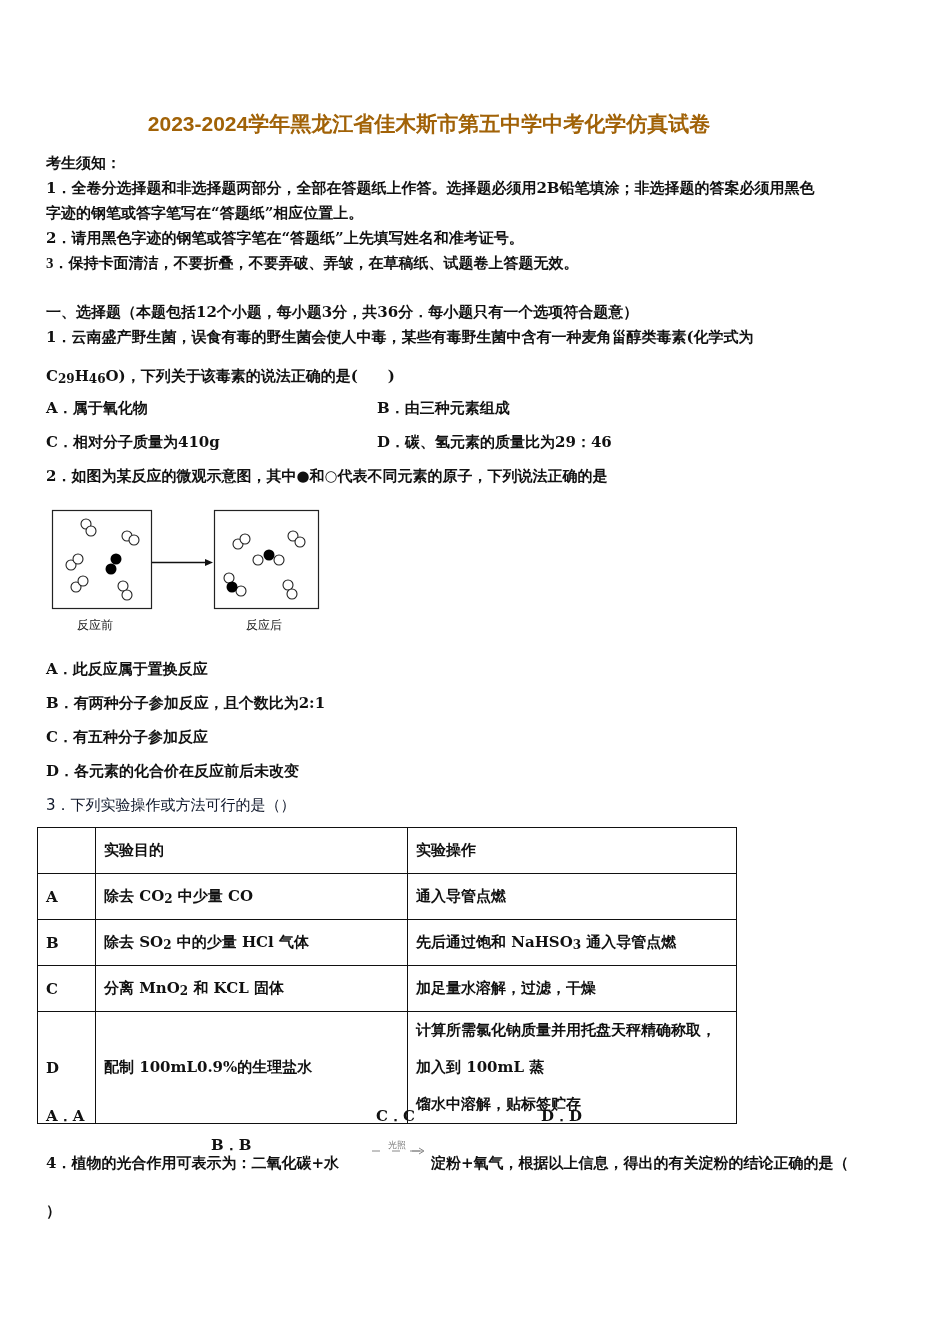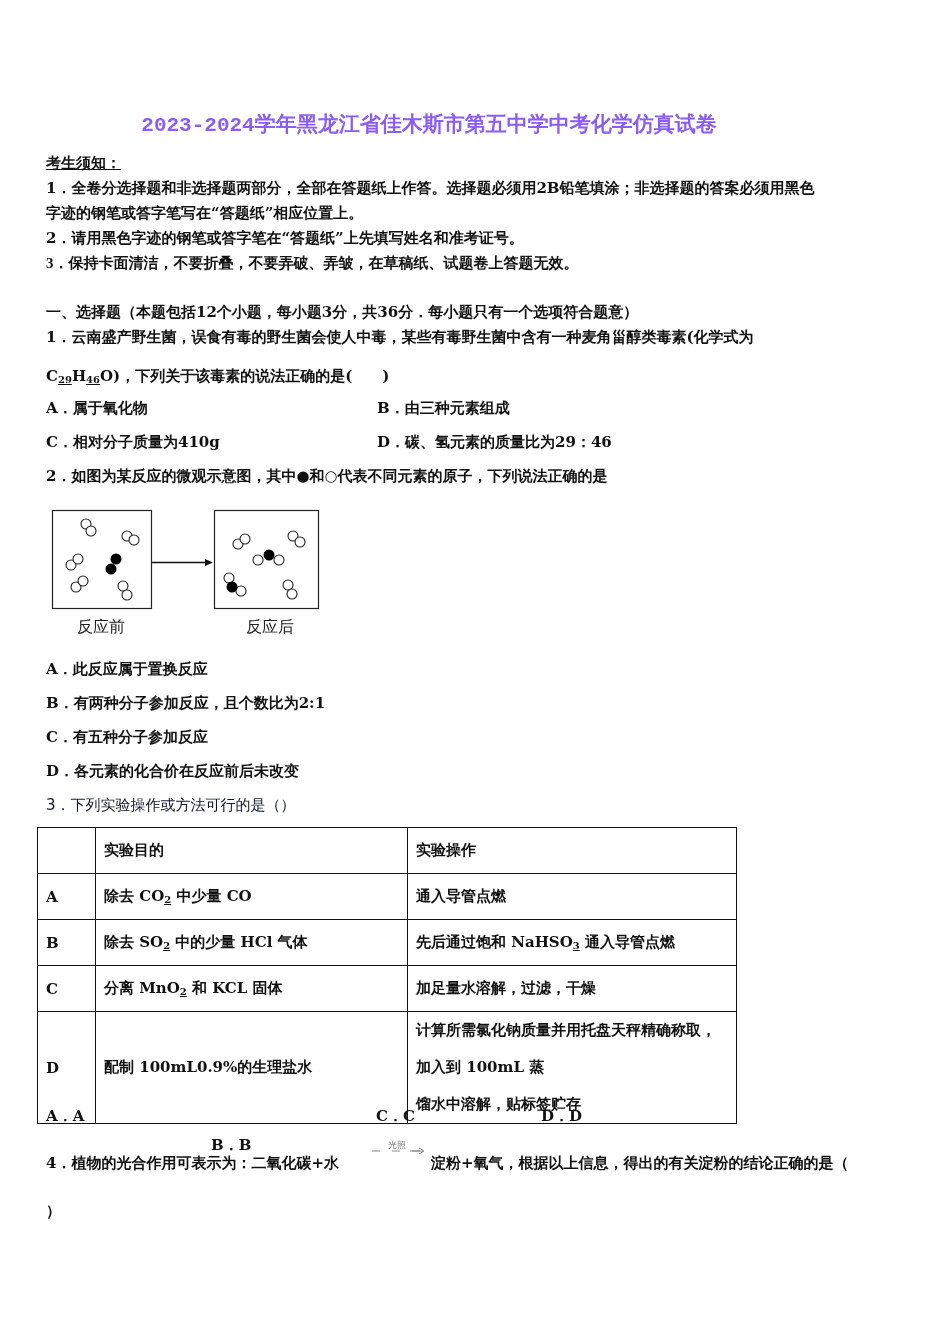--- a/index.html
+++ b/index.html
@@ -1,39 +1,39 @@
 <!DOCTYPE html>
 <html><head>
 <meta charset="utf-8">
 <style>
   html, body { margin:0; padding:0; background:#ffffff; }
   body { width:950px; height:1344px; position:relative; overflow:hidden;
          font-family:"DejaVu Serif","Liberation Serif",serif; color:#111; }
   .abs { position:absolute; white-space:nowrap; }
-  .title { left:0; width:858px; top:110px; text-align:center; font-family:Liberation Mono, monospace;
-           font-weight:bold; font-size:21px; letter-spacing:0px; color:#8b5cf6; }
+  .title { left:0; width:858px; top:110px; text-align:center; font-family:Liberation Sans, sans-serif;
+           font-weight:bold; font-size:21px; letter-spacing:0px; color:#a16207; }
   .txt { font-size:15px; font-weight:bold; color:#111; line-height:20px; }
   .light { font-weight:normal; color:#0f172a; font-family:"DejaVu Sans","Liberation Sans",sans-serif; }
-  sub { font-size:10px; vertical-align:-2px;text-decoration:underline; }
+  sub { font-size:12px; vertical-align:-2px; }
   table.exp { position:absolute; left:37px; top:827px; width:700px; border-collapse:collapse; font-size:15px; font-weight:bold; }
   table.exp td { border:1.5px solid #111; padding:0 8px; vertical-align:middle; }
   table.exp td.c0 { width:41px; }
   table.exp td.c1 { width:295px; }
   .row-std td { height:45px; }
   .row-tall td { height:82px; }
   .cell-line { line-height:37px; }
-  .diagram-label { font-family:"DejaVu Sans","Liberation Sans",sans-serif; font-size:16px; font-weight:normal; color:#222; }
+  .diagram-label { font-family:"DejaVu Sans","Liberation Sans",sans-serif; font-size:12px; font-weight:normal; color:#222; }
   .arrow-cond { position:absolute; font-size:9px; color:#777; font-weight:normal; font-family:Liberation Serif, serif; }
 </style>
 </head>
 <body>
 
 <div class="abs title">2023-2024学年黑龙江省佳木斯市第五中学中考化学仿真试卷</div>
 
-<div class="abs txt" style="left:46px; top:153px;text-decoration:underline;">考生须知：</div>
+<div class="abs txt" style="left:46px; top:153px;">考生须知：</div>
 <div class="abs txt" style="left:46px; top:178px;">1．全卷分选择题和非选择题两部分，全部在答题纸上作答。选择题必须用2B铅笔填涂；非选择题的答案必须用黑色</div>
 <div class="abs txt" style="left:46px; top:203px;">字迹的钢笔或答字笔写在“答题纸”相应位置上。</div>
 <div class="abs txt" style="left:46px; top:228px;">2．请用黑色字迹的钢笔或答字笔在“答题纸”上先填写姓名和准考证号。</div>
 <div class="abs txt" style="left:46px; top:253px;font-family:Liberation Serif, serif;">3．保持卡面清洁，不要折叠，不要弄破、弄皱，在草稿纸、试题卷上答题无效。</div>
 
 <div class="abs txt" style="left:46px; top:302px;text-align:center;">一、选择题（本题包括12个小题，每小题3分，共36分．每小题只有一个选项符合题意）</div>
 
 <div class="abs txt" style="left:46px; top:327px;">1．云南盛产野生菌，误食有毒的野生菌会使人中毒，某些有毒野生菌中含有一种麦角甾醇类毒素(化学式为</div>
 <div class="abs txt" style="left:46px; top:366px;">
   <span><span>C</span><sub>29</sub><span>H</span><sub>46</sub><span>O)</span></span><span>，下列关于该毒素的说法正确的是(　　)</span>

